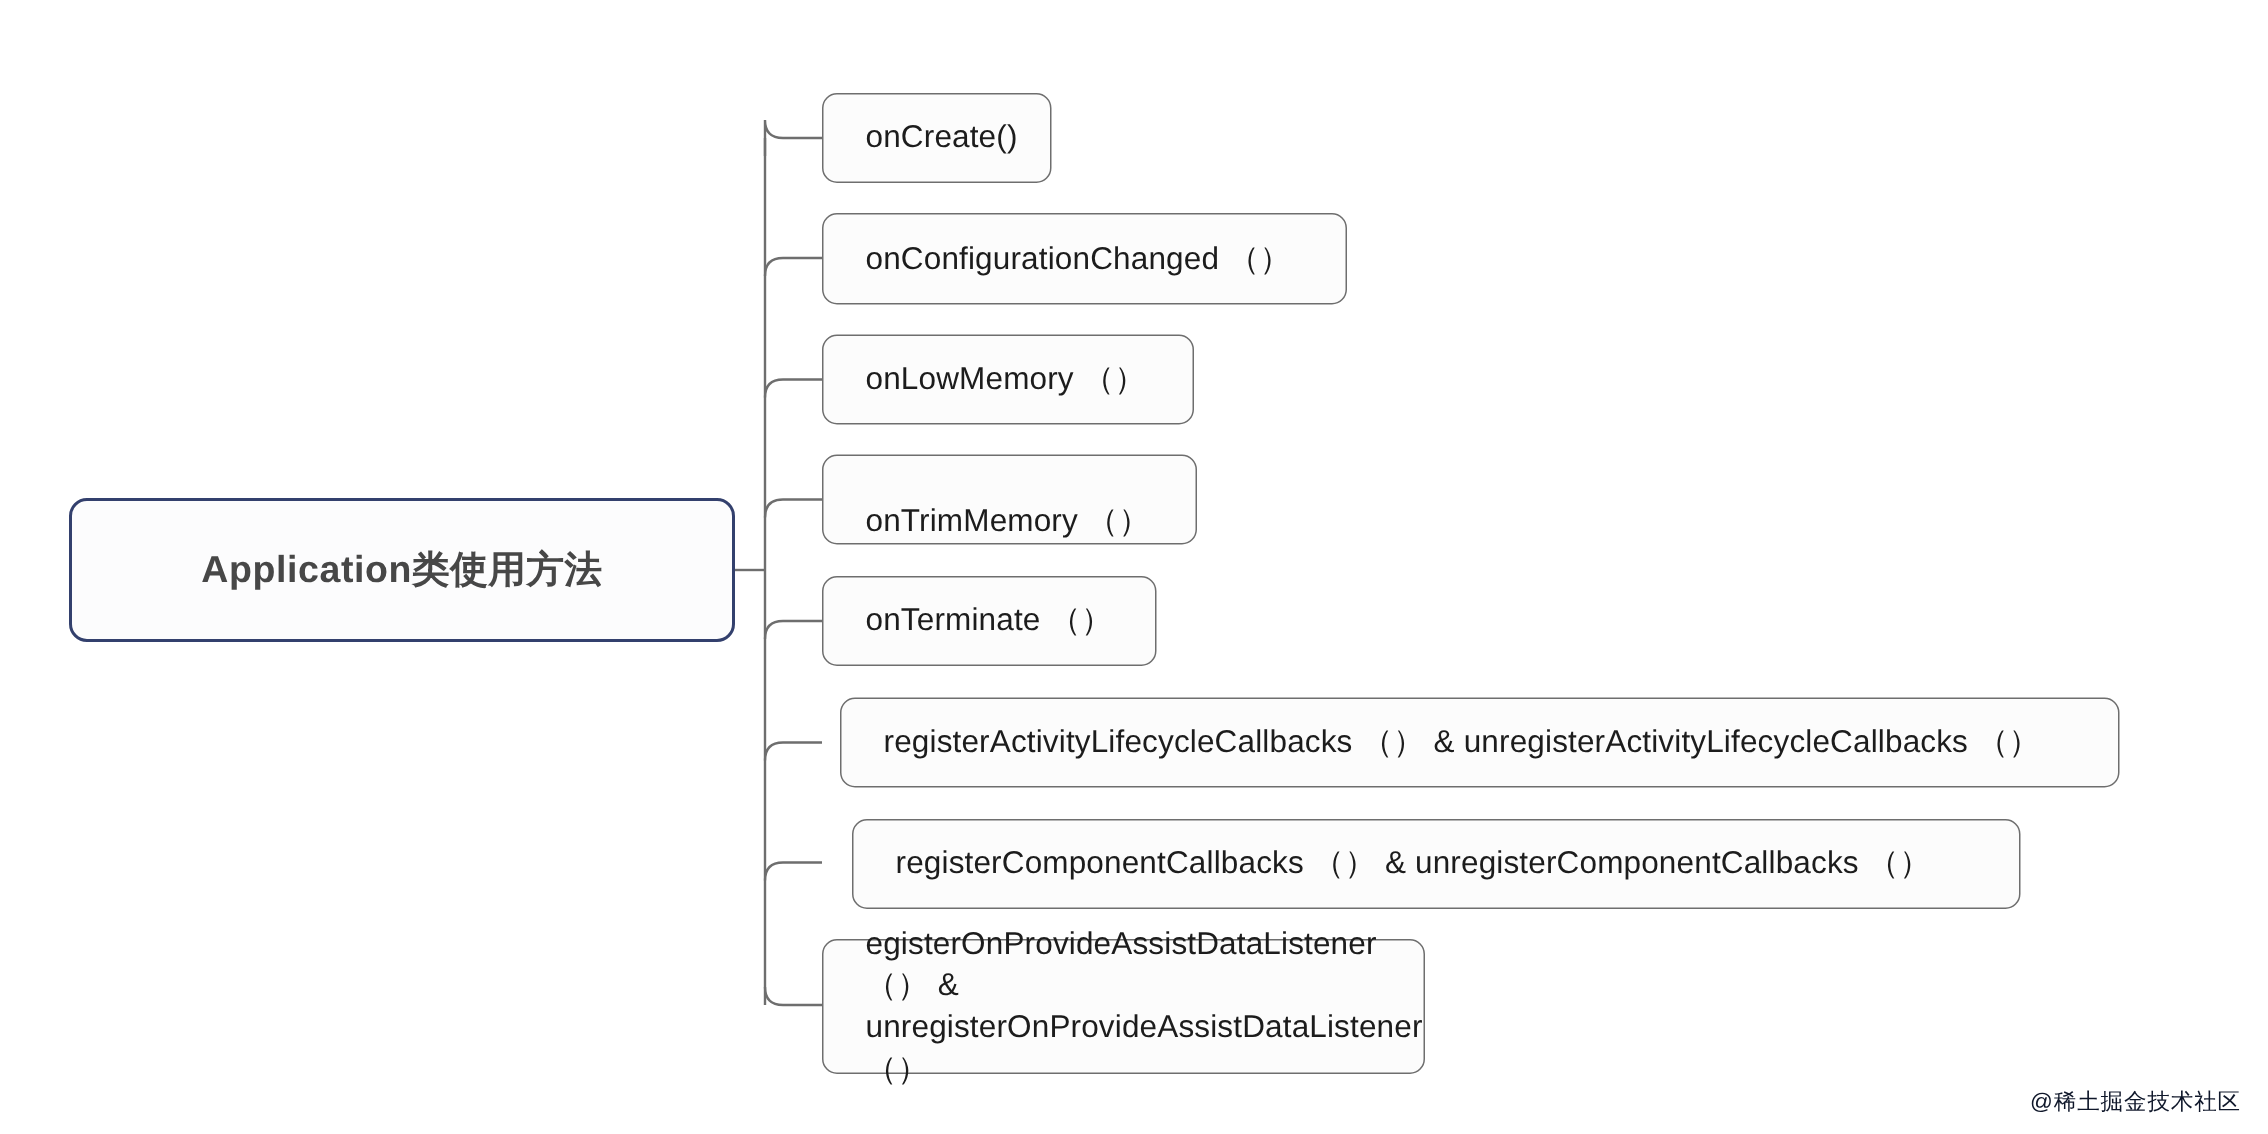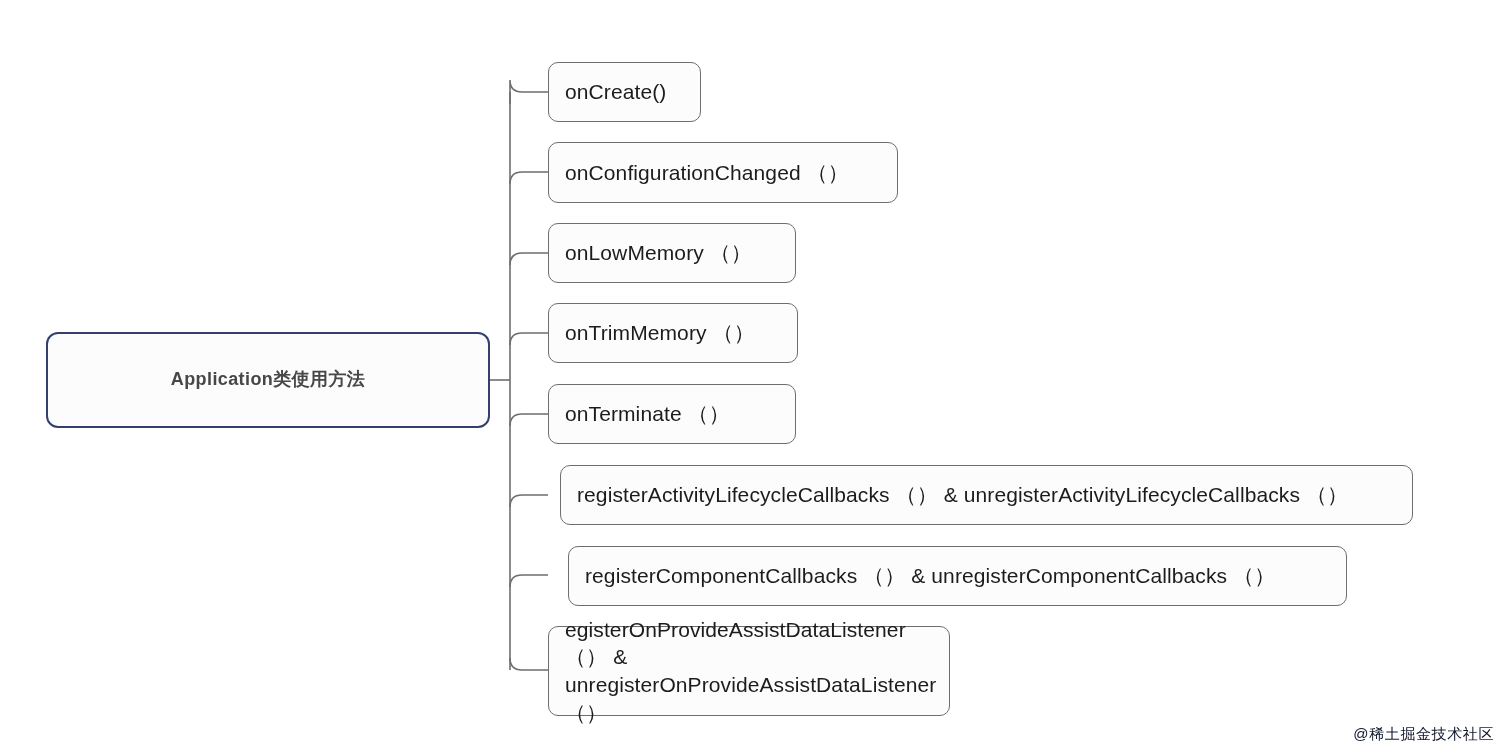--- a/index.html
+++ b/index.html
@@ -28,30 +28,30 @@
     box-sizing: border-box;
     display: flex;
     align-items: center;
     border-radius: 10px;
     background: #fcfcfc;
     border: 1.6px solid #6e6e6e;
     color: #1c1c1c;
     font-size: 21px;
     line-height: 1.32;
     letter-spacing: 0.1px;
-    padding: 0 16px;
+    padding: 0 28px;
     white-space: pre;
   }
   .node.root {
     border: 2.2px solid #33406d;
     border-radius: 12px;
     background: #fcfcfd;
     justify-content: center;
     font-weight: bold;
-    font-size: 18px;
+    font-size: 25px;
     color: #474747;
     letter-spacing: 0.4px;
     padding: 0 18px;
   }
   .node.multiline {
     white-space: pre-line;
     align-items: center;
   }
   .watermark {
     position: absolute;
@@ -95,25 +95,25 @@
   </div>
 
   <div class="node" style="left: 548px; top: 142px; width: 350px; height: 61px;">
     <span>onConfigurationChanged （）</span>
   </div>
 
   <div class="node" style="left: 548px; top: 223px; width: 248px; height: 60px;">
     <span>onLowMemory （）</span>
   </div>
 
-  <div class="node" style="left: 548px; top: 303px; width: 250px; height: 60px;">
+  <div class="node" style="left: 548px; top: 303px; width: 250px; height: 60px; align-items: flex-end;">
     <span>onTrimMemory （）</span>
   </div>
 
-  <div class="node" style="left: 548px; top: 384px; width: 248px; height: 60px;">
+  <div class="node" style="left: 548px; top: 384px; width: 223px; height: 60px;">
     <span>onTerminate （）</span>
   </div>
 
   <div class="node" style="left: 560px; top: 465px; width: 853px; height: 60px;">
     <span>registerActivityLifecycleCallbacks （） &amp; unregisterActivityLifecycleCallbacks （）</span>
   </div>
 
   <div class="node" style="left: 548px; top: 546px; width: 779px; height: 60px; margin-left: 20px;">
     <span>registerComponentCallbacks （） &amp; unregisterComponentCallbacks （）</span>
   </div>

